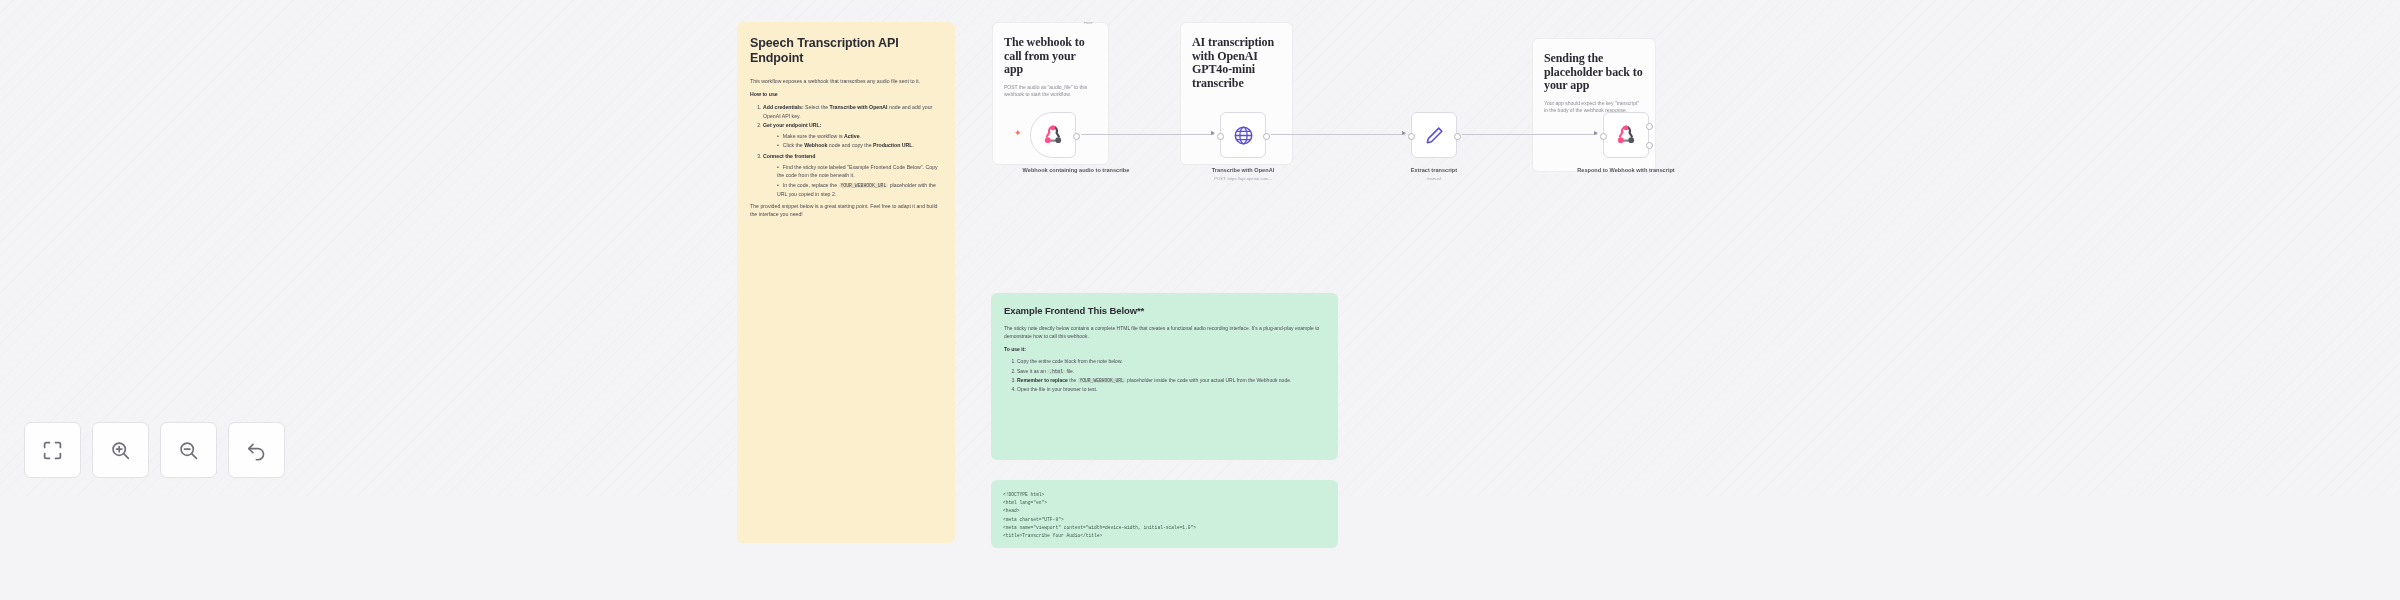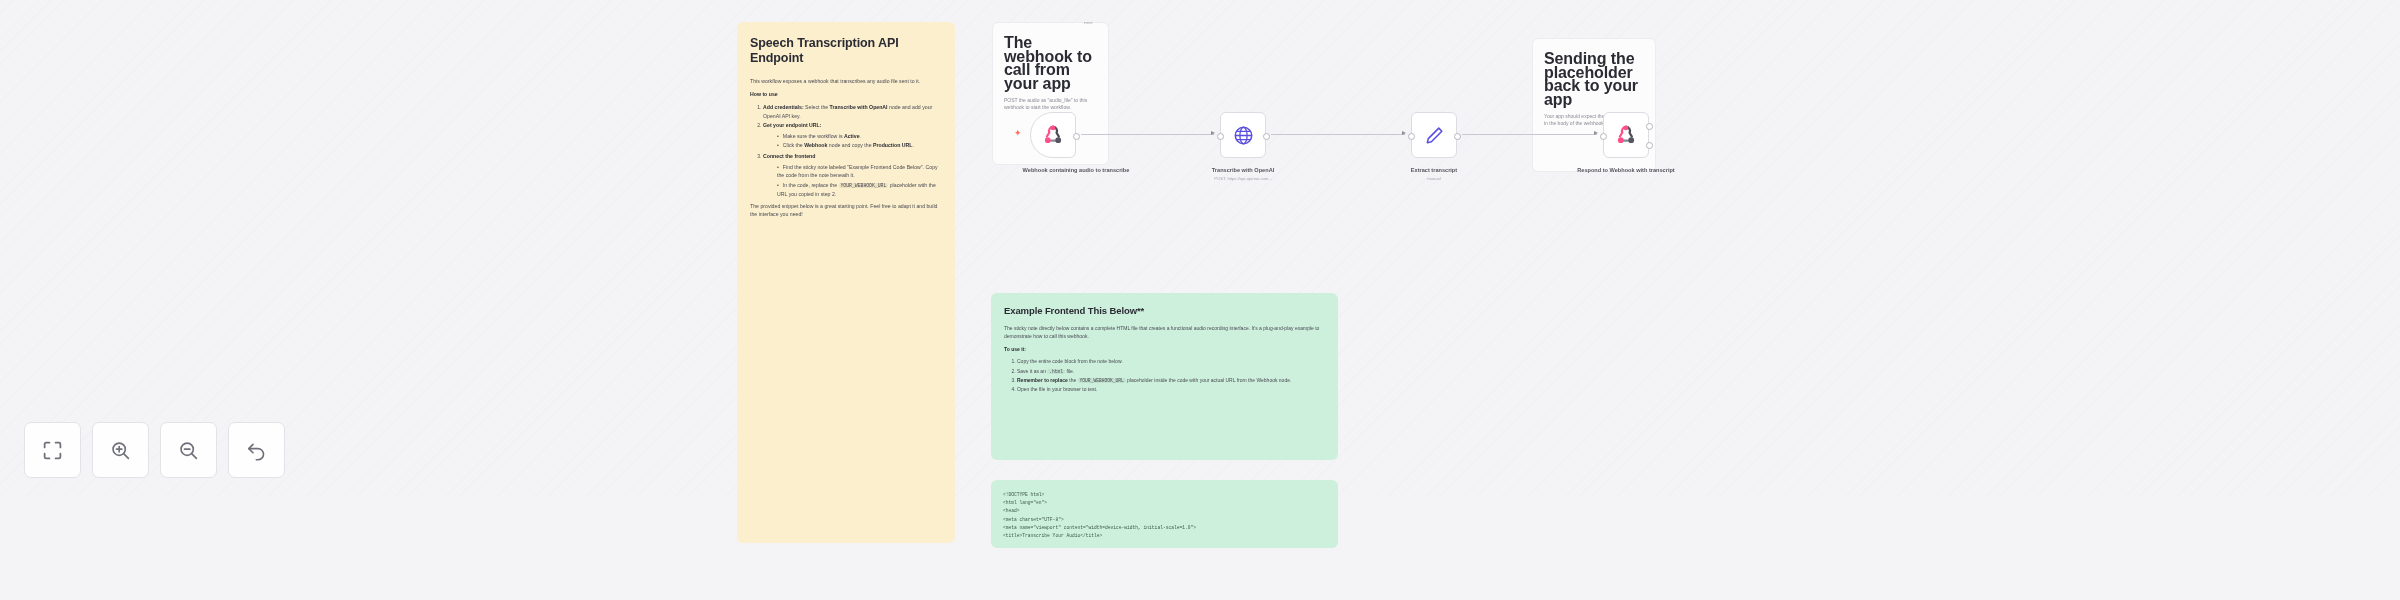--- a/index.html
+++ b/index.html
@@ -51,21 +51,21 @@
   .s-body ul { margin: 2px 0 3px 14px; list-style: none; }
   .s-body ul li:before { content: "•"; margin-right: 4px; }
   .s-body li { margin-bottom: 1.5px; }
 
   
   #note-endpoint { left: 737px; top: 22px; width: 218px; height: 521px; padding: 14px 13px; }
   #note-endpoint .s-title { font-size: 12.5px; line-height: 15px; margin-bottom: 11px; }
   #note-endpoint .s-body  { font-size: 5.2px; line-height: 8.2px; }
 
   
-  .sticky.white .s-title { font-size: 16px; line-height: 13.5px; color: #2b2b34; }
+  .sticky.white .s-title { font-size: 12px; line-height: 13.5px; color: #2b2b34; font-family: Liberation Serif, serif; }
   .sticky.white .s-body  { font-size: 5px; line-height: 7.4px; color: #8a8a95; margin-top: 7px; }
 
   #note-webhook   { left: 992px;  top: 22px; width: 117px; height: 143px; padding: 13px 11px; }
   #note-ai        { left: 1180px; top: 22px; width: 113px; height: 143px; padding: 13px 11px; }
   #note-respond   { left: 1532px; top: 38px; width: 124px; height: 134px; padding: 13px 11px; }
 
   
   #note-frontend { left: 991px; top: 293px; width: 347px; height: 167px; padding: 12px 13px; }
   #note-frontend .s-title { font-size: 9.5px; line-height: 12px; margin-bottom: 8px; }
   #note-frontend .s-body  { font-size: 5px; line-height: 7.8px; }
@@ -201,20 +201,23 @@
       </ol>
       <p>The provided snippet below is a great starting point. Feel free to adapt it and build the interface you need!</p>
     </div>
   </div>
 
   <div class="sticky white" id="note-webhook">
     <div class="s-title">The webhook to call from your app</div>
     <div class="s-body">POST the audio as "audio_file" to this webhook to start the workflow.</div>
   </div>
 
+  <div class="sticky white" id="note-ai">
+    <div class="s-title">AI transcription with OpenAI GPT4o-mini transcribe</div>
+  </div>
 
   <div class="sticky white" id="note-respond">
     <div class="s-title">Sending the placeholder back to your app</div>
     <div class="s-body">Your app should expect the key "transcript" in the body of the webhook response.</div>
   </div>
 
   <div class="sticky green" id="note-frontend">
     <div class="s-title">Example Frontend This Below**</div>
     <div class="s-body">
       <p>The sticky note directly below contains a complete HTML file that creates a functional audio recording interface. It's a plug-and-play example to demonstrate how to call this webhook.</p>

